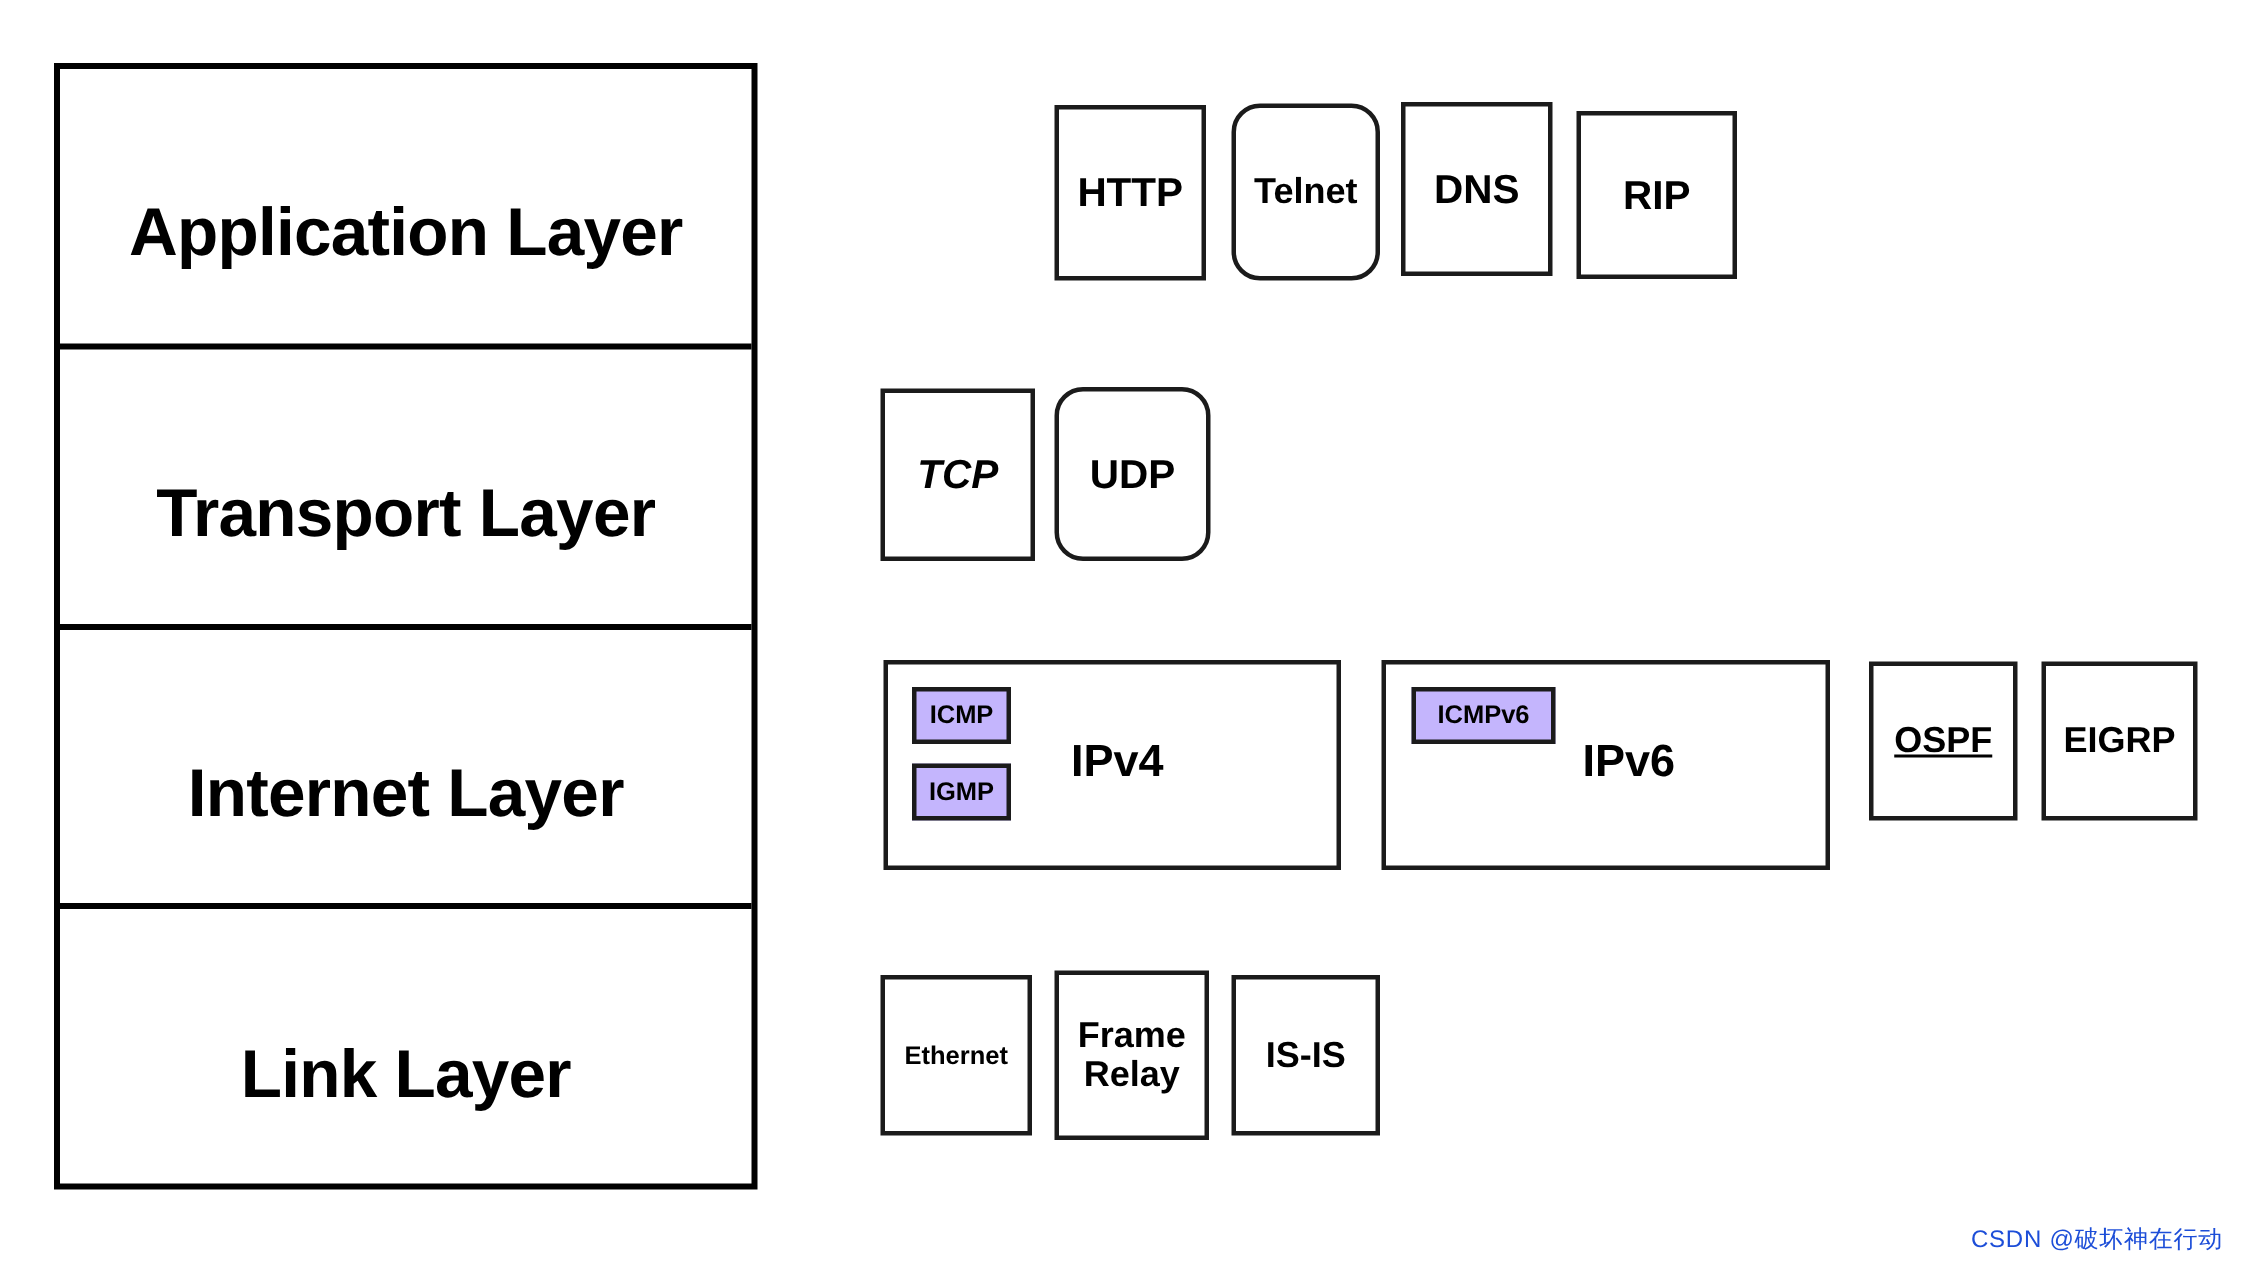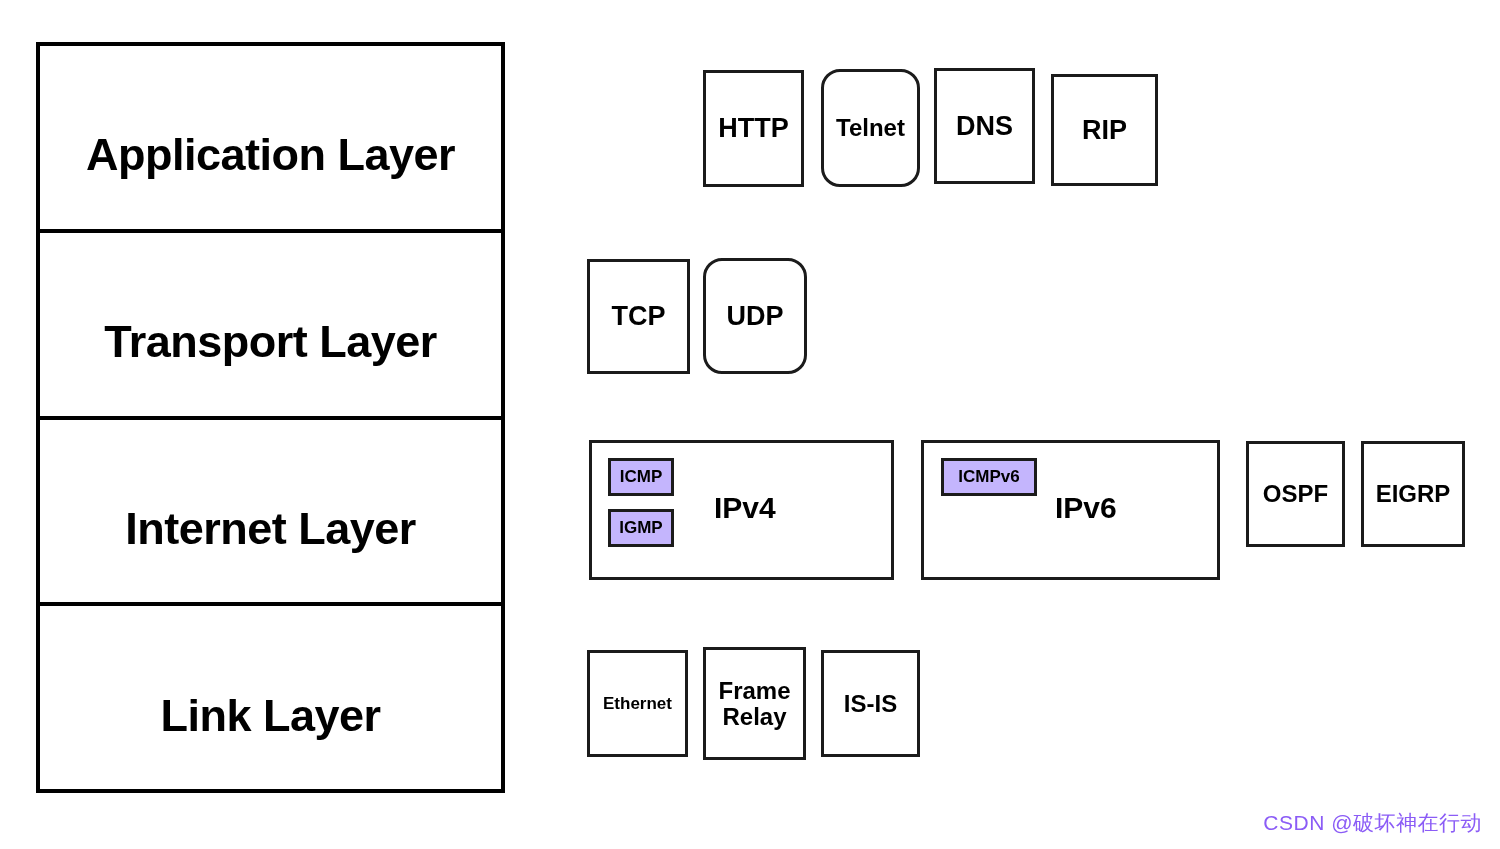--- a/index.html
+++ b/index.html
@@ -93,22 +93,22 @@
   .subbox-label {
     font-size: 17px;
     font-weight: bold;
   }
 
   
   .watermark {
     position: absolute;
     right: 18px;
     bottom: 12px;
-    font-size: 21px;
-    color: #8b5cf6;
+    font-size: 16px;
+    color: #1d4ed8;
     white-space: nowrap;
     letter-spacing: 0.5px;
   }
 </style>
 </head>
 <body>
 
 <div id="canvas">
 
   <div class="stack">
@@ -132,21 +132,21 @@
   <div class="pbox" style="left:821px; top:69px; width:99px; height:118px;border-radius:19px;">
     <span class="pbox-label size-md">Telnet</span>
   </div>
   <div class="pbox" style="left:934px; top:68px; width:101px; height:116px;">
     <span class="pbox-label size-lg">DNS</span>
   </div>
   <div class="pbox" style="left:1051px; top:74px; width:107px; height:112px;">
     <span class="pbox-label size-lg">RIP</span>
   </div>
 
-  <div class="pbox" style="left:587px; top:259px; width:103px; height:115px;">
+  <div class="pbox" style="left:587px; top:259px; width:103px; height:115px;font-style:italic;">
     <span class="pbox-label size-lg">TCP</span>
   </div>
   <div class="pbox" style="left:703px; top:258px; width:104px; height:116px;border-radius:19px;">
     <span class="pbox-label size-lg">UDP</span>
   </div>
 
   <div class="groupbox" style="left:589px; top:440px; width:305px; height:140px;">
     <div class="subbox" style="left:16px; top:15px; width:66px; height:38px;">
       <span class="subbox-label">ICMP</span>
     </div>
@@ -156,21 +156,21 @@
     <span class="group-title" style="left:122px; top:48px;">IPv4</span>
   </div>
 
   <div class="groupbox" style="left:921px; top:440px; width:299px; height:140px;">
     <div class="subbox" style="left:17px; top:15px; width:96px; height:38px;">
       <span class="subbox-label">ICMPv6</span>
     </div>
     <span class="group-title" style="left:131px; top:48px;">IPv6</span>
   </div>
 
-  <div class="pbox" style="left:1246px; top:441px; width:99px; height:106px;">
+  <div class="pbox" style="left:1246px; top:441px; width:99px; height:106px;text-decoration:underline;">
     <span class="pbox-label size-md">OSPF</span>
   </div>
   <div class="pbox" style="left:1361px; top:441px; width:104px; height:106px;">
     <span class="pbox-label size-md">EIGRP</span>
   </div>
 
   <div class="pbox" style="left:587px; top:650px; width:101px; height:107px;">
     <span class="pbox-label size-sm">Ethernet</span>
   </div>
   <div class="pbox" style="left:703px; top:647px; width:103px; height:113px;">

